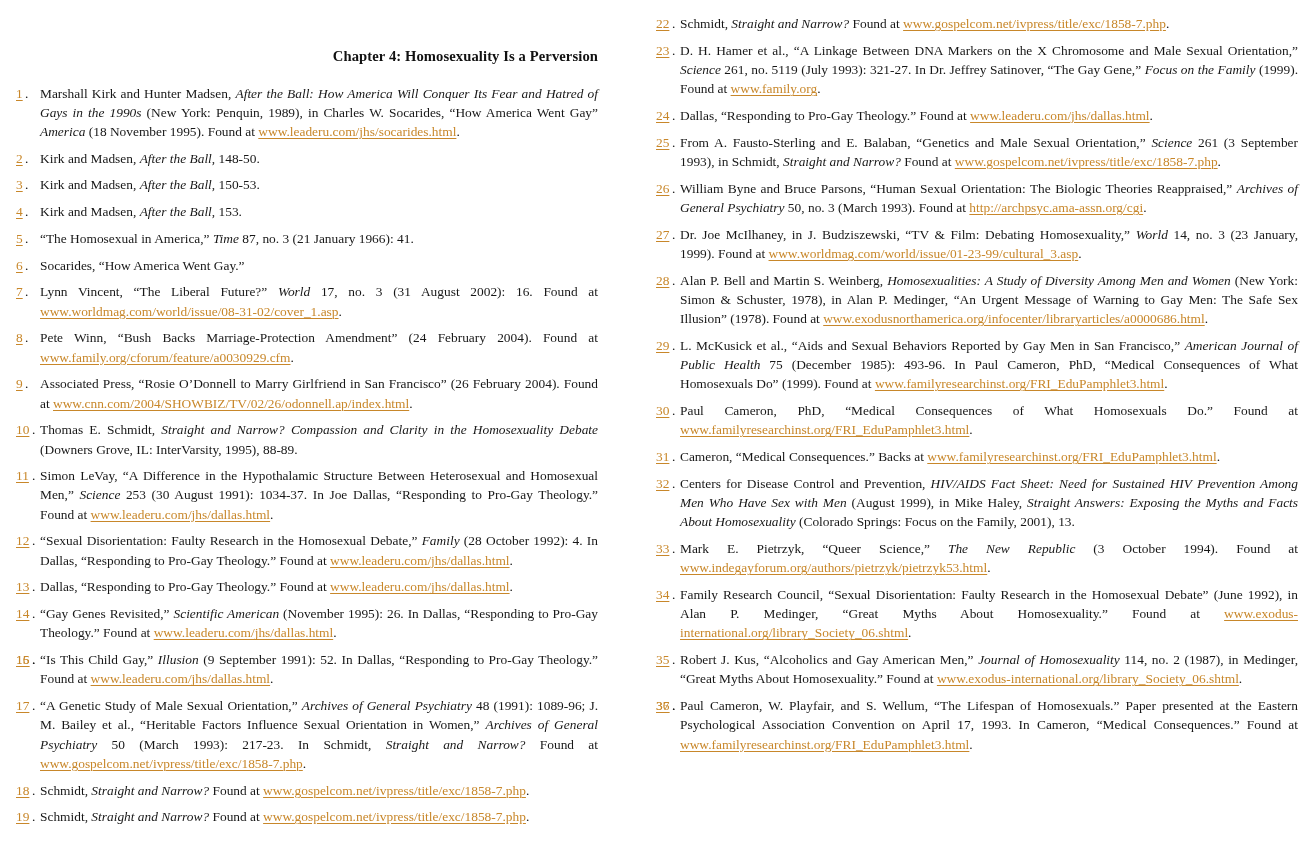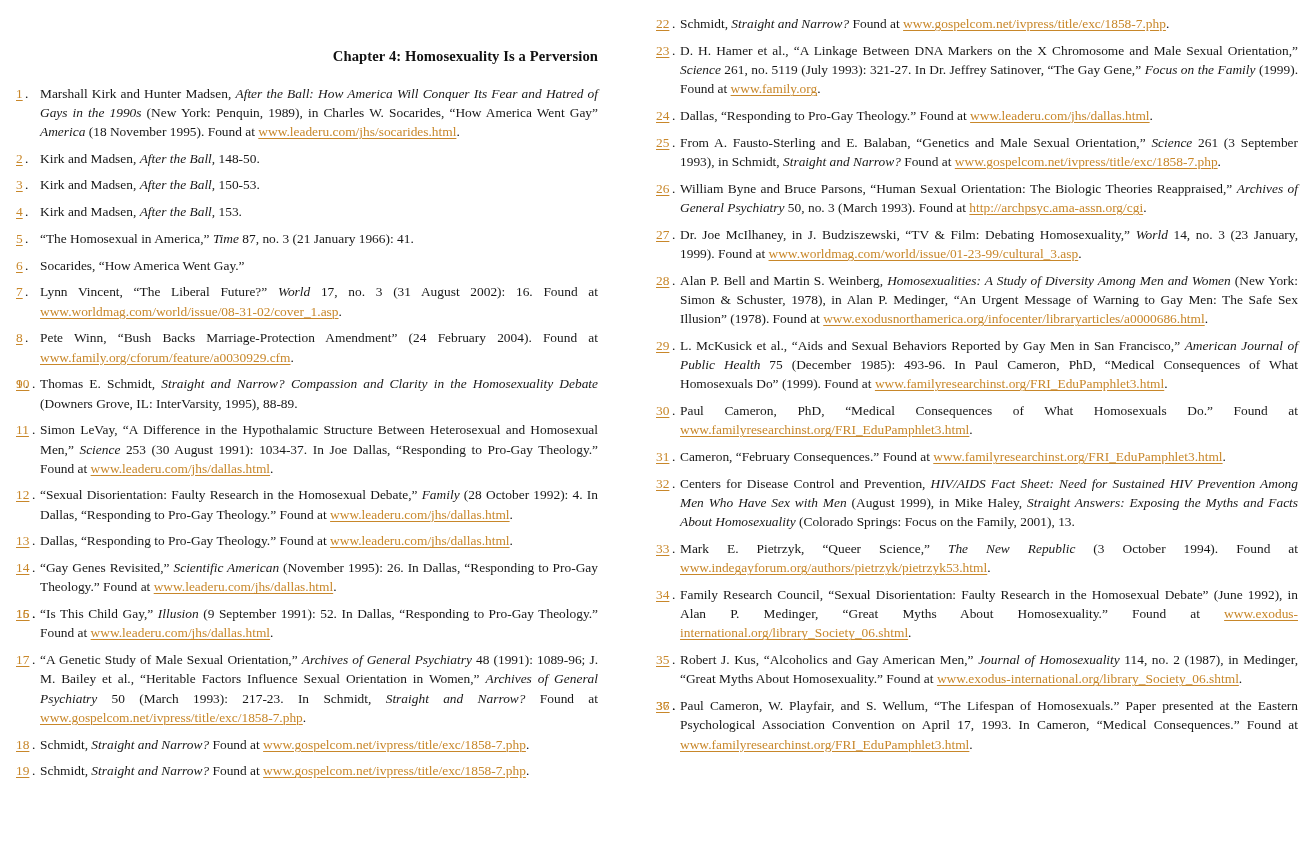--- a/index.html
+++ b/index.html
@@ -114,21 +114,21 @@
     <h1 class="chapter-heading">Chapter 4: Homosexuality Is a Perversion</h1>
     <ol class="notes-list">
         <li class="note" data-w="1"><span class="note-num">1</span><span class="note-num-dot">.</span><span class="note-body"><span>Marshall Kirk and Hunter Madsen, </span><i class="ital">After the Ball: How America Will Conquer Its Fear and Hatred of Gays in the 1990s</i><span> (New York: Penquin, 1989), in Charles W. Socarides, “How America Went Gay” </span><i class="ital">America</i><span> (18 November 1995). Found at </span><span class="lnk">www.leaderu.com/jhs/socarides.html</span><span>.</span></span></li>
         <li class="note" data-w="1"><span class="note-num">2</span><span class="note-num-dot">.</span><span class="note-body"><span>Kirk and Madsen, </span><i class="ital">After the Ball</i><span>, 148-50.</span></span></li>
         <li class="note" data-w="1"><span class="note-num">3</span><span class="note-num-dot">.</span><span class="note-body"><span>Kirk and Madsen, </span><i class="ital">After the Ball</i><span>, 150-53.</span></span></li>
         <li class="note" data-w="1"><span class="note-num">4</span><span class="note-num-dot">.</span><span class="note-body"><span>Kirk and Madsen, </span><i class="ital">After the Ball</i><span>, 153.</span></span></li>
         <li class="note" data-w="1"><span class="note-num">5</span><span class="note-num-dot">.</span><span class="note-body"><span>“The Homosexual in America,” </span><i class="ital">Time</i><span> 87, no. 3 (21 January 1966): 41.</span></span></li>
         <li class="note" data-w="1"><span class="note-num">6</span><span class="note-num-dot">.</span><span class="note-body"><span>Socarides, “How America Went Gay.”</span></span></li>
         <li class="note" data-w="1"><span class="note-num">7</span><span class="note-num-dot">.</span><span class="note-body"><span>Lynn Vincent, “The Liberal Future?” </span><i class="ital">World</i><span> 17, no. 3 (31 August 2002): 16. Found at </span><span class="lnk">www.worldmag.com/world/issue/08-31-02/cover_1.asp</span><span>.</span></span></li>
         <li class="note" data-w="1"><span class="note-num">8</span><span class="note-num-dot">.</span><span class="note-body"><span>Pete Winn, “Bush Backs Marriage-Protection Amendment” (24 February 2004). Found at </span><span class="lnk">www.family.org/cforum/feature/a0030929.cfm</span><span>.</span></span></li>
-        <li class="note" data-w="1"><span class="note-num">9</span><span class="note-num-dot">.</span></li>
+        <li class="note" data-w="1"><span class="note-num">9</span><span class="note-num-dot">.</span><span class="note-body"><span>Associated Press, “Rosie O’Donnell to Marry Girlfriend in San Francisco” (26 February 2004). Found at </span><span class="lnk">www.cnn.com/2004/SHOWBIZ/TV/02/26/odonnell.ap/index.html</span><span>.</span></span></li>
         <li class="note" data-w="2"><span class="note-num">10</span><span class="note-num-dot">.</span><span class="note-body"><span>Thomas E. Schmidt, </span><i class="ital">Straight and Narrow? Compassion and Clarity in the Homosexuality Debate</i><span> (Downers Grove, IL: InterVarsity, 1995), 88-89.</span></span></li>
         <li class="note" data-w="2"><span class="note-num">11</span><span class="note-num-dot">.</span><span class="note-body"><span>Simon LeVay, “A Difference in the Hypothalamic Structure Between Heterosexual and Homosexual Men,” </span><i class="ital">Science</i><span> 253 (30 August 1991): 1034-37. In Joe Dallas, “Responding to Pro-Gay Theology.” Found at </span><span class="lnk">www.leaderu.com/jhs/dallas.html</span><span>.</span></span></li>
         <li class="note" data-w="2"><span class="note-num">12</span><span class="note-num-dot">.</span><span class="note-body"><span>“Sexual Disorientation: Faulty Research in the Homosexual Debate,” </span><i class="ital">Family</i><span> (28 October 1992): 4. In Dallas, “Responding to Pro-Gay Theology.” Found at </span><span class="lnk">www.leaderu.com/jhs/dallas.html</span><span>.</span></span></li>
         <li class="note" data-w="2"><span class="note-num">13</span><span class="note-num-dot">.</span><span class="note-body"><span>Dallas, “Responding to Pro-Gay Theology.” Found at </span><span class="lnk">www.leaderu.com/jhs/dallas.html</span><span>.</span></span></li>
         <li class="note" data-w="2"><span class="note-num">14</span><span class="note-num-dot">.</span><span class="note-body"><span>“Gay Genes Revisited,” </span><i class="ital">Scientific American</i><span> (November 1995): 26. In Dallas, “Responding to Pro-Gay Theology.” Found at </span><span class="lnk">www.leaderu.com/jhs/dallas.html</span><span>.</span></span></li>
         <li class="note" data-w="2"><span class="note-num">15</span><span class="note-num-dot">.</span></li>
         <li class="note" data-w="2"><span class="note-num">16</span><span class="note-num-dot">.</span><span class="note-body"><span>“Is This Child Gay,” </span><i class="ital">Illusion</i><span> (9 September 1991): 52. In Dallas, “Responding to Pro-Gay Theology.” Found at </span><span class="lnk">www.leaderu.com/jhs/dallas.html</span><span>.</span></span></li>
         <li class="note" data-w="2"><span class="note-num">17</span><span class="note-num-dot">.</span><span class="note-body"><span>“A Genetic Study of Male Sexual Orientation,” </span><i class="ital">Archives of General Psychiatry</i><span> 48 (1991): 1089-96; J. M. Bailey et al., “Heritable Factors Influence Sexual Orientation in Women,” </span><i class="ital">Archives of General Psychiatry</i><span> 50 (March 1993): 217-23. In Schmidt, </span><i class="ital">Straight and Narrow?</i><span> Found at </span><span class="lnk">www.gospelcom.net/ivpress/title/exc/1858-7.php</span><span>.</span></span></li>
         <li class="note" data-w="2"><span class="note-num">18</span><span class="note-num-dot">.</span><span class="note-body"><span>Schmidt, </span><i class="ital">Straight and Narrow?</i><span> Found at </span><span class="lnk">www.gospelcom.net/ivpress/title/exc/1858-7.php</span><span>.</span></span></li>
         <li class="note" data-w="2"><span class="note-num">19</span><span class="note-num-dot">.</span><span class="note-body"><span>Schmidt, </span><i class="ital">Straight and Narrow?</i><span> Found at </span><span class="lnk">www.gospelcom.net/ivpress/title/exc/1858-7.php</span><span>.</span></span></li>
@@ -139,21 +139,21 @@
     <ol class="notes-list">
         <li class="note" data-w="2"><span class="note-num">22</span><span class="note-num-dot">.</span><span class="note-body"><span>Schmidt, </span><i class="ital">Straight and Narrow?</i><span> Found at </span><span class="lnk">www.gospelcom.net/ivpress/title/exc/1858-7.php</span><span>.</span></span></li>
         <li class="note" data-w="2"><span class="note-num">23</span><span class="note-num-dot">.</span><span class="note-body"><span>D. H. Hamer et al., “A Linkage Between DNA Markers on the X Chromosome and Male Sexual Orientation,” </span><i class="ital">Science</i><span> 261, no. 5119 (July 1993): 321-27. In Dr. Jeffrey Satinover, “The Gay Gene,” </span><i class="ital">Focus on the Family</i><span> (1999). Found at </span><span class="lnk">www.family.org</span><span>.</span></span></li>
         <li class="note" data-w="2"><span class="note-num">24</span><span class="note-num-dot">.</span><span class="note-body"><span>Dallas, “Responding to Pro-Gay Theology.” Found at </span><span class="lnk">www.leaderu.com/jhs/dallas.html</span><span>.</span></span></li>
         <li class="note" data-w="2"><span class="note-num">25</span><span class="note-num-dot">.</span><span class="note-body"><span>From A. Fausto-Sterling and E. Balaban, “Genetics and Male Sexual Orientation,” </span><i class="ital">Science</i><span> 261 (3 September 1993), in Schmidt, </span><i class="ital">Straight and Narrow?</i><span> Found at </span><span class="lnk">www.gospelcom.net/ivpress/title/exc/1858-7.php</span><span>.</span></span></li>
         <li class="note" data-w="2"><span class="note-num">26</span><span class="note-num-dot">.</span><span class="note-body"><span>William Byne and Bruce Parsons, “Human Sexual Orientation: The Biologic Theories Reappraised,” </span><i class="ital">Archives of General Psychiatry</i><span> 50, no. 3 (March 1993). Found at </span><span class="lnk">http://archpsyc.ama-assn.org/cgi</span><span>.</span></span></li>
         <li class="note" data-w="2"><span class="note-num">27</span><span class="note-num-dot">.</span><span class="note-body"><span>Dr. Joe McIlhaney, in J. Budziszewski, “TV &amp; Film: Debating Homosexuality,” </span><i class="ital">World</i><span> 14, no. 3 (23 January, 1999). Found at </span><span class="lnk">www.worldmag.com/world/issue/01-23-99/cultural_3.asp</span><span>.</span></span></li>
         <li class="note" data-w="2"><span class="note-num">28</span><span class="note-num-dot">.</span><span class="note-body"><span>Alan P. Bell and Martin S. Weinberg, </span><i class="ital">Homosexualities: A Study of Diversity Among Men and Women</i><span> (New York: Simon &amp; Schuster, 1978), in Alan P. Medinger, “An Urgent Message of Warning to Gay Men: The Safe Sex Illusion” (1978). Found at </span><span class="lnk">www.exodusnorthamerica.org/infocenter/libraryarticles/a0000686.html</span><span>.</span></span></li>
         <li class="note" data-w="2"><span class="note-num">29</span><span class="note-num-dot">.</span><span class="note-body"><span>L. McKusick et al., “Aids and Sexual Behaviors Reported by Gay Men in San Francisco,” </span><i class="ital">American Journal of Public Health</i><span> 75 (December 1985): 493-96. In Paul Cameron, PhD, “Medical Consequences of What Homosexuals Do” (1999). Found at </span><span class="lnk">www.familyresearchinst.org/FRI_EduPamphlet3.html</span><span>.</span></span></li>
         <li class="note" data-w="2"><span class="note-num">30</span><span class="note-num-dot">.</span><span class="note-body"><span>Paul Cameron, PhD, “Medical Consequences of What Homosexuals Do.” Found at </span><span class="lnk">www.familyresearchinst.org/FRI_EduPamphlet3.html</span><span>.</span></span></li>
-        <li class="note" data-w="2"><span class="note-num">31</span><span class="note-num-dot">.</span><span class="note-body"><span>Cameron, “February Consequences.” Found at </span><span class="lnk">www.familyresearchinst.org/FRI_EduPamphlet3.html</span><span>.</span></span></li>
+        <li class="note" data-w="2"><span class="note-num">31</span><span class="note-num-dot">.</span><span class="note-body"><span>Cameron, “Medical Consequences.” Backs at </span><span class="lnk">www.familyresearchinst.org/FRI_EduPamphlet3.html</span><span>.</span></span></li>
         <li class="note" data-w="2"><span class="note-num">32</span><span class="note-num-dot">.</span><span class="note-body"><span>Centers for Disease Control and Prevention, </span><i class="ital">HIV/AIDS Fact Sheet: Need for Sustained HIV Prevention Among Men Who Have Sex with Men</i><span> (August 1999), in Mike Haley, </span><i class="ital">Straight Answers: Exposing the Myths and Facts About Homosexuality</i><span> (Colorado Springs: Focus on the Family, 2001), 13.</span></span></li>
         <li class="note" data-w="2"><span class="note-num">33</span><span class="note-num-dot">.</span><span class="note-body"><span>Mark E. Pietrzyk, “Queer Science,” </span><i class="ital">The New Republic</i><span> (3 October 1994). Found at </span><span class="lnk">www.indegayforum.org/authors/pietrzyk/pietrzyk53.html</span><span>.</span></span></li>
         <li class="note" data-w="2"><span class="note-num">34</span><span class="note-num-dot">.</span><span class="note-body"><span>Family Research Council, “Sexual Disorientation: Faulty Research in the Homosexual Debate” (June 1992), in Alan P. Medinger, “Great Myths About Homosexuality.” Found at </span><span class="lnk">www.exodus-international.org/library_Society_06.shtml</span><span>.</span></span></li>
         <li class="note" data-w="2"><span class="note-num">35</span><span class="note-num-dot">.</span><span class="note-body"><span>Robert J. Kus, “Alcoholics and Gay American Men,” </span><i class="ital">Journal of Homosexuality</i><span> 114, no. 2 (1987), in Medinger, “Great Myths About Homosexuality.” Found at </span><span class="lnk">www.exodus-international.org/library_Society_06.shtml</span><span>.</span></span></li>
         <li class="note" data-w="2"><span class="note-num">36</span><span class="note-num-dot">.</span></li>
         <li class="note" data-w="2"><span class="note-num">37</span><span class="note-num-dot">.</span><span class="note-body"><span>Paul Cameron, W. Playfair, and S. Wellum, “The Lifespan of Homosexuals.” Paper presented at the Eastern Psychological Association Convention on April 17, 1993. In Cameron, “Medical Consequences.” Found at </span><span class="lnk">www.familyresearchinst.org/FRI_EduPamphlet3.html</span><span>.</span></span></li>
       </ol>
   </div>
 
 </div>

